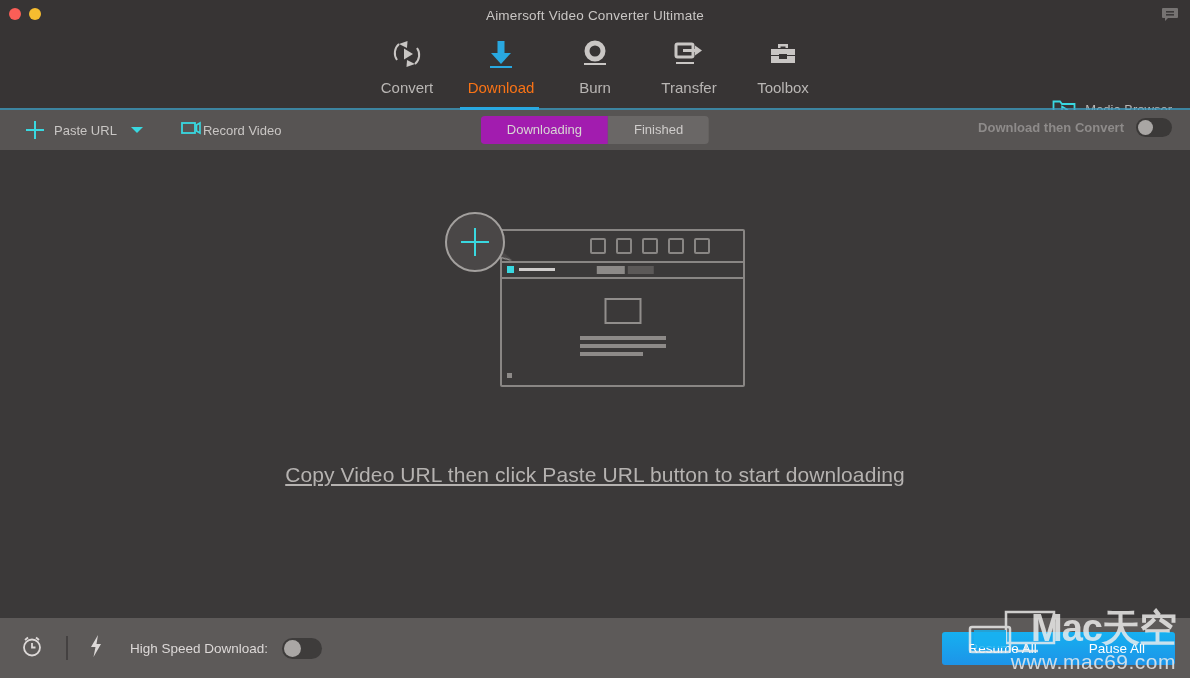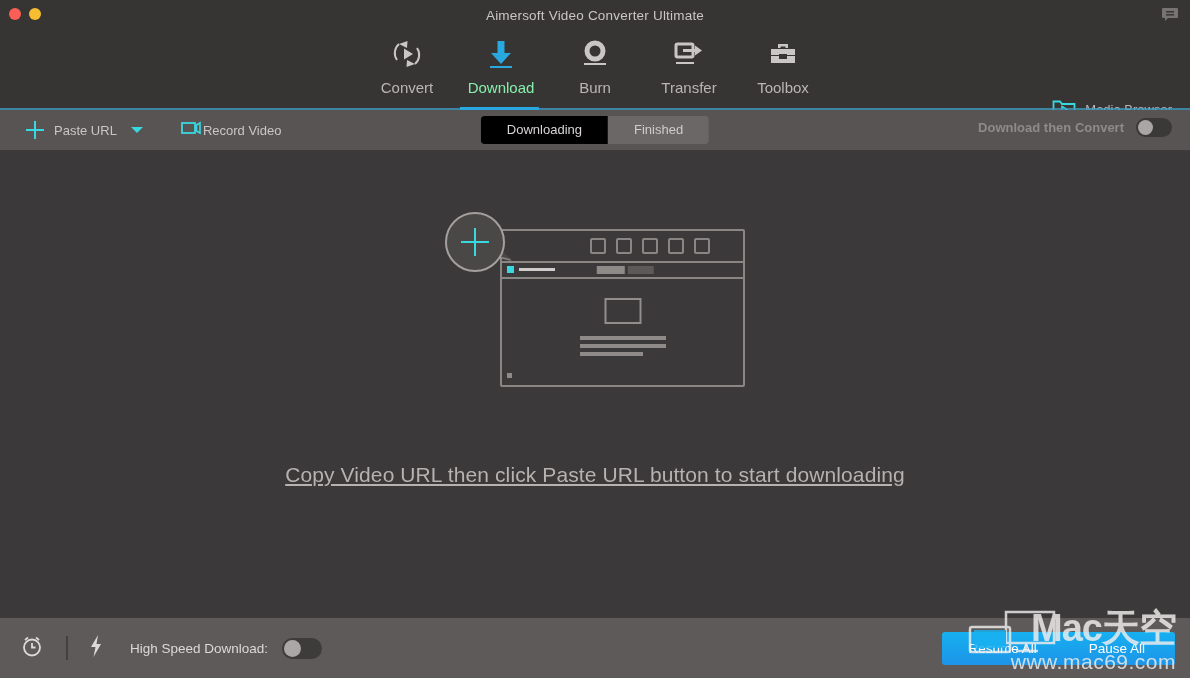--- a/index.html
+++ b/index.html
@@ -51,21 +51,21 @@
     cursor: pointer;
   }
   .nav-icon {
     height: 40px; width: 40px;
     display: flex; align-items: center; justify-content: center;
   }
   .nav-label {
     margin-top: 5px;
     font-size: 15px; color: #b9b6b4;
   }
-  .nav-item.active .nav-label { color: #86efac; }
+  .nav-item.active .nav-label { color: #f97316; }
   .nav-underline {
     position: absolute; bottom: 0; left: 460px;
     width: 79px; height: 3px; background: #29a8e0;
   }
   .topline {
     position: absolute; bottom: 0; left: 0; right: 0;
     height: 2px; background: #3f9fc4;
     opacity: .75;
   }
   .media-browser {
@@ -109,21 +109,21 @@
     position: absolute; left: 50%; transform: translateX(-50%);
     top: 6px;
     display: flex;
     border-radius: 4px; overflow: hidden;
   }
   .tab {
     padding: 0 26px; height: 28px; line-height: 28px;
     font-size: 13px; color: #cfcccb;
     background: #6a6766; cursor: pointer;
   }
-  .tab.active { background: #000000; color: #d8d5d4; }
+  .tab.active { background: #a21caf; color: #d8d5d4; }
 
   .dtc {
     position: absolute; right: 18px; top: 0; height: 35px;
     display: flex; align-items: center; gap: 12px; font-weight: bold;
   }
   .dtc-label { font-size: 13px; color: #8e8b8a; }
   .toggle {
     width: 36px; height: 19px; border-radius: 10px;
     background: #3b3938; position: relative; cursor: pointer;
   }

